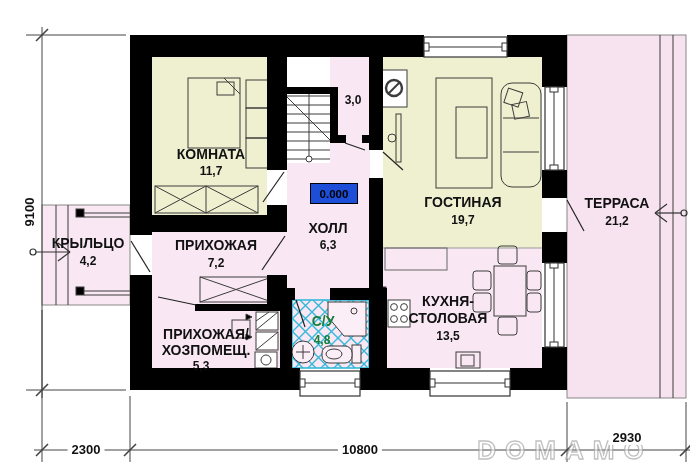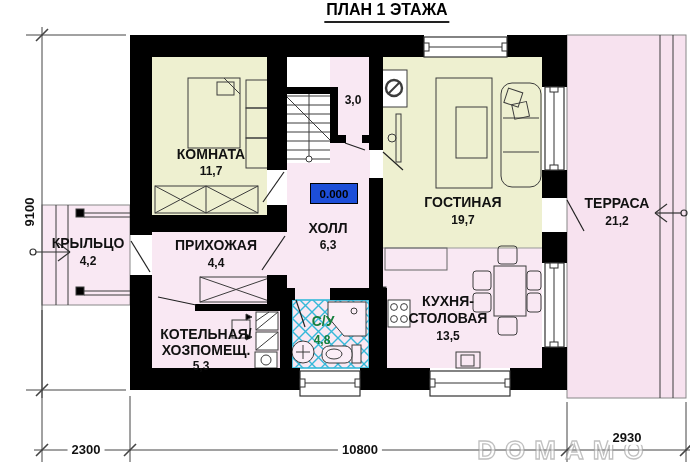--- a/index.html
+++ b/index.html
@@ -287,41 +287,40 @@
     <line x1="680" y1="456" x2="692" y2="444" stroke-width="1.6"></line>
     <line x1="42" y1="310" x2="42" y2="462"></line>
     <line x1="130" y1="396" x2="130" y2="462"></line>
     <line x1="567" y1="402" x2="567" y2="462"></line>
     <line x1="686" y1="402" x2="686" y2="462"></line>
   </g>
 </svg>
 
 <div class="wm wm2" style="left:565px;top:450px">DOMAMO</div>
 
-<div id="title">ПЛАН 1 ЭТАЖА</div>
 
 <div class="lbl" style="left:211px;top:154px">КОМНАТА</div>
 <div class="lbl area" style="left:211px;top:171px">11,7</div>
 
 <div class="lbl" style="left:463px;top:202px">ГОСТИНАЯ</div>
 <div class="lbl area" style="left:463px;top:220px">19,7</div>
 
 <div class="lbl" style="left:617px;top:203px">ТЕРРАСА</div>
 <div class="lbl area" style="left:617px;top:221px">21,2</div>
 
 <div class="lbl" style="left:88px;top:243px">КРЫЛЬЦО</div>
 <div class="lbl area" style="left:88px;top:261px">4,2</div>
 
 <div class="lbl" style="left:216px;top:245px">ПРИХОЖАЯ</div>
-<div class="lbl area" style="left:216px;top:263px">4,4</div>
+<div class="lbl area" style="left:216px;top:263px">7,2</div>
 
 <div class="lbl" style="left:328px;top:228px">ХОЛЛ</div>
 <div class="lbl area" style="left:328px;top:245px">6,3</div>
 
-<div class="lbl" style="left:206px;top:334px">КОТЕЛЬНАЯ/</div>
+<div class="lbl" style="left:206px;top:334px">ПРИХОЖАЯ/</div>
 <div class="lbl" style="left:206px;top:350px">ХОЗПОМЕЩ.</div>
 <div class="lbl area" style="left:201px;top:366px">5,3</div>
 
 <div class="lbl cyan" style="left:323px;top:321px">С/У</div>
 <div class="lbl area cyan" style="left:322px;top:340px">4,8</div>
 
 <div class="lbl" style="left:448px;top:301px">КУХНЯ-</div>
 <div class="lbl" style="left:448px;top:318px">СТОЛОВАЯ</div>
 <div class="lbl area" style="left:448px;top:336px">13,5</div>
 

